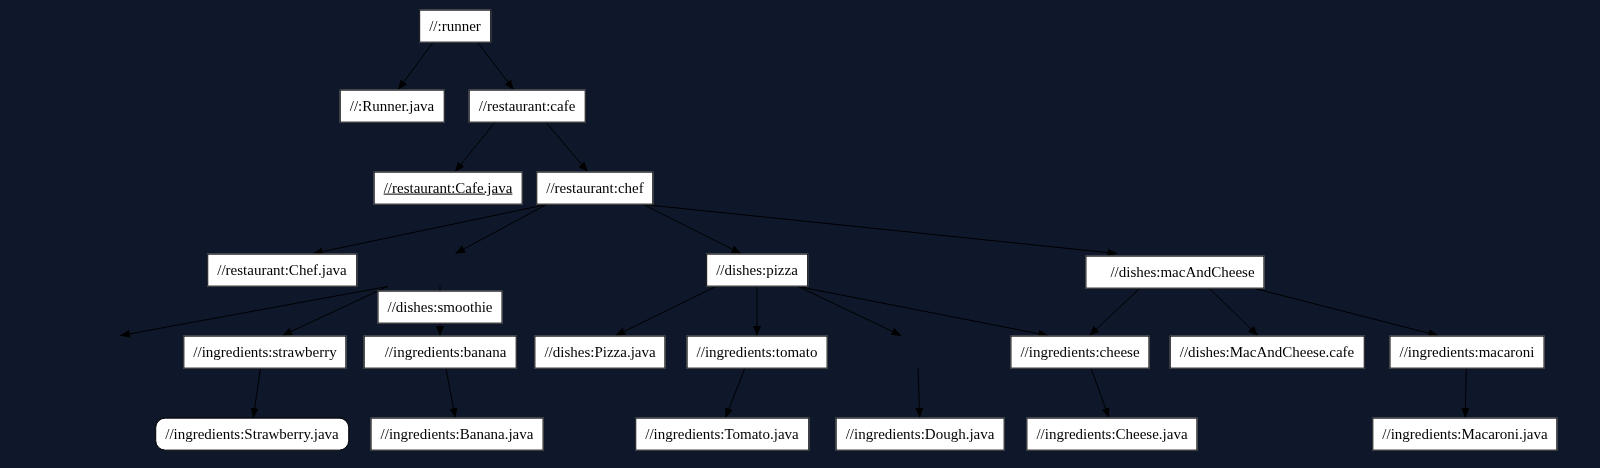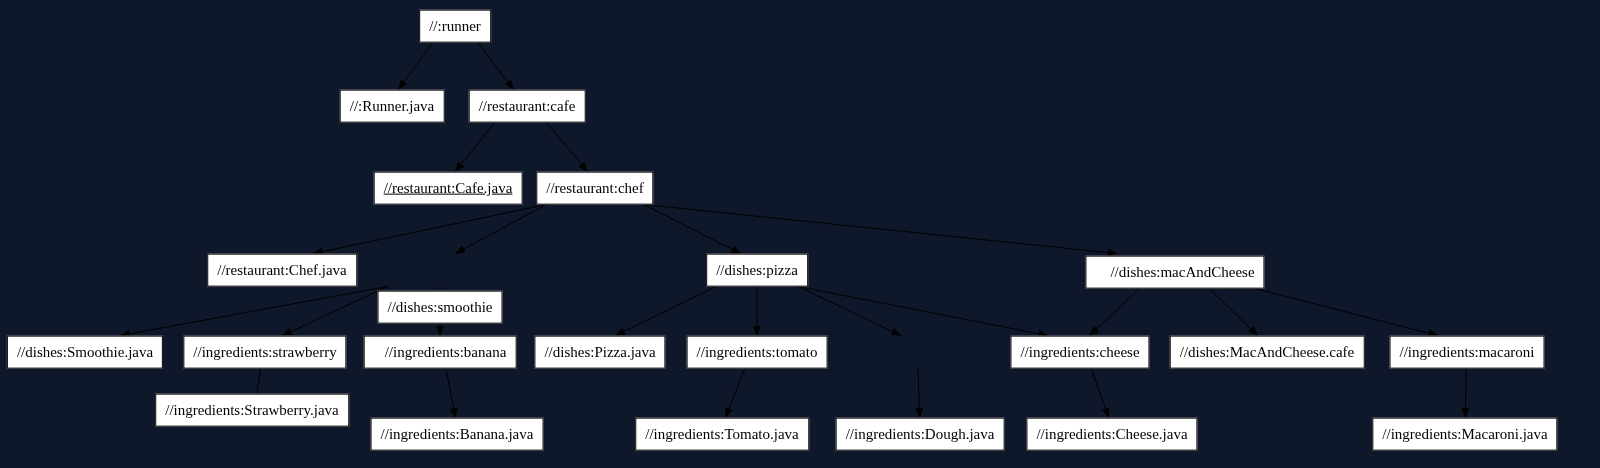--- a/index.html
+++ b/index.html
@@ -83,28 +83,27 @@
   <div id="node-layer">
       <div class="node" style="left: 455px; top: 26px; background: rgb(255, 255, 255); border-color: rgb(0, 0, 0); color: rgb(0, 0, 0);">//:runner</div>
       <div class="node" style="left: 392px; top: 106px; background: rgb(255, 255, 255); border-color: rgb(0, 0, 0); color: rgb(0, 0, 0);">//:Runner.java</div>
       <div class="node" style="left: 520px; top: 106px; background: rgb(255, 255, 255); border-color: rgb(0, 0, 0); color: rgb(0, 0, 0); margin-left: 7px;">//restaurant:cafe</div>
       <div class="node" style="left: 448px; top: 188px; background: rgb(255, 255, 255); border-color: rgb(0, 0, 0); color: rgb(0, 0, 0); text-decoration: underline;">//restaurant:Cafe.java</div>
       <div class="node" style="left: 595px; top: 188px; background: rgb(255, 255, 255); border-color: rgb(0, 0, 0); color: rgb(0, 0, 0);">//restaurant:chef</div>
       <div class="node" style="left: 282px; top: 270px; background: rgb(255, 255, 255); border-color: rgb(0, 0, 0); color: rgb(0, 0, 0);">//restaurant:Chef.java</div>
       <div class="node" style="left: 440px; top: 270px; background: rgb(255, 255, 255); border-color: rgb(0, 0, 0); color: rgb(0, 0, 0); margin-top: 37px;">//dishes:smoothie</div>
       <div class="node" style="left: 757px; top: 270px; background: rgb(255, 255, 255); border-color: rgb(0, 0, 0); color: rgb(0, 0, 0);">//dishes:pizza</div>
       <div class="node" style="left: 1175px; top: 272px; background: rgb(255, 255, 255); border-color: rgb(0, 0, 0); color: rgb(0, 0, 0); padding-left: 24px;">//dishes:macAndCheese</div>
-      <div class="node" style="left: 85px; top: 352px; background: rgb(255, 255, 255); border-color: rgb(0, 0, 0); color: rgb(0, 0, 0);">//dishes:Smoothie.java</div>
       <div class="node" style="left: 265px; top: 352px; background: rgb(255, 255, 255); border-color: rgb(0, 0, 0); color: rgb(0, 0, 0);">//ingredients:strawberry</div>
       <div class="node" style="left: 440px; top: 352px; background: rgb(255, 255, 255); border-color: rgb(0, 0, 0); color: rgb(0, 0, 0); padding-left: 20px;">//ingredients:banana</div>
       <div class="node" style="left: 600px; top: 352px; background: rgb(255, 255, 255); border-color: rgb(0, 0, 0); color: rgb(0, 0, 0);">//dishes:Pizza.java</div>
       <div class="node" style="left: 757px; top: 352px; background: rgb(255, 255, 255); border-color: rgb(0, 0, 0); color: rgb(0, 0, 0);">//ingredients:tomato</div>
       <div class="node" style="left: 1080px; top: 352px; background: rgb(255, 255, 255); border-color: rgb(0, 0, 0); color: rgb(0, 0, 0);">//ingredients:cheese</div>
       <div class="node" style="left: 1267px; top: 352px; background: rgb(255, 255, 255); border-color: rgb(0, 0, 0); color: rgb(0, 0, 0);">//dishes:MacAndCheese.cafe</div>
       <div class="node" style="left: 1467px; top: 352px; background: rgb(255, 255, 255); border-color: rgb(0, 0, 0); color: rgb(0, 0, 0);">//ingredients:macaroni</div>
-      <div class="node" style="left: 252px; top: 410px; background: rgb(255, 255, 255); border-color: rgb(0, 0, 0); color: rgb(0, 0, 0);">//ingredients:Strawberry.java</div>
+      <div class="node" style="left: 252px; top: 434px; background: rgb(255, 255, 255); border-color: rgb(0, 0, 0); color: rgb(0, 0, 0); border-radius: 10px;">//ingredients:Strawberry.java</div>
       <div class="node" style="left: 457px; top: 434px; background: rgb(255, 255, 255); border-color: rgb(0, 0, 0); color: rgb(0, 0, 0);">//ingredients:Banana.java</div>
       <div class="node" style="left: 722px; top: 434px; background: rgb(255, 255, 255); border-color: rgb(0, 0, 0); color: rgb(0, 0, 0);">//ingredients:Tomato.java</div>
       <div class="node" style="left: 920px; top: 434px; background: rgb(255, 255, 255); border-color: rgb(0, 0, 0); color: rgb(0, 0, 0);">//ingredients:Dough.java</div>
       <div class="node" style="left: 1112px; top: 434px; background: rgb(255, 255, 255); border-color: rgb(0, 0, 0); color: rgb(0, 0, 0);">//ingredients:Cheese.java</div>
       <div class="node" style="left: 1465px; top: 434px; background: rgb(255, 255, 255); border-color: rgb(0, 0, 0); color: rgb(0, 0, 0);">//ingredients:Macaroni.java</div>
     </div>
 </div>
 
 </body></html>

